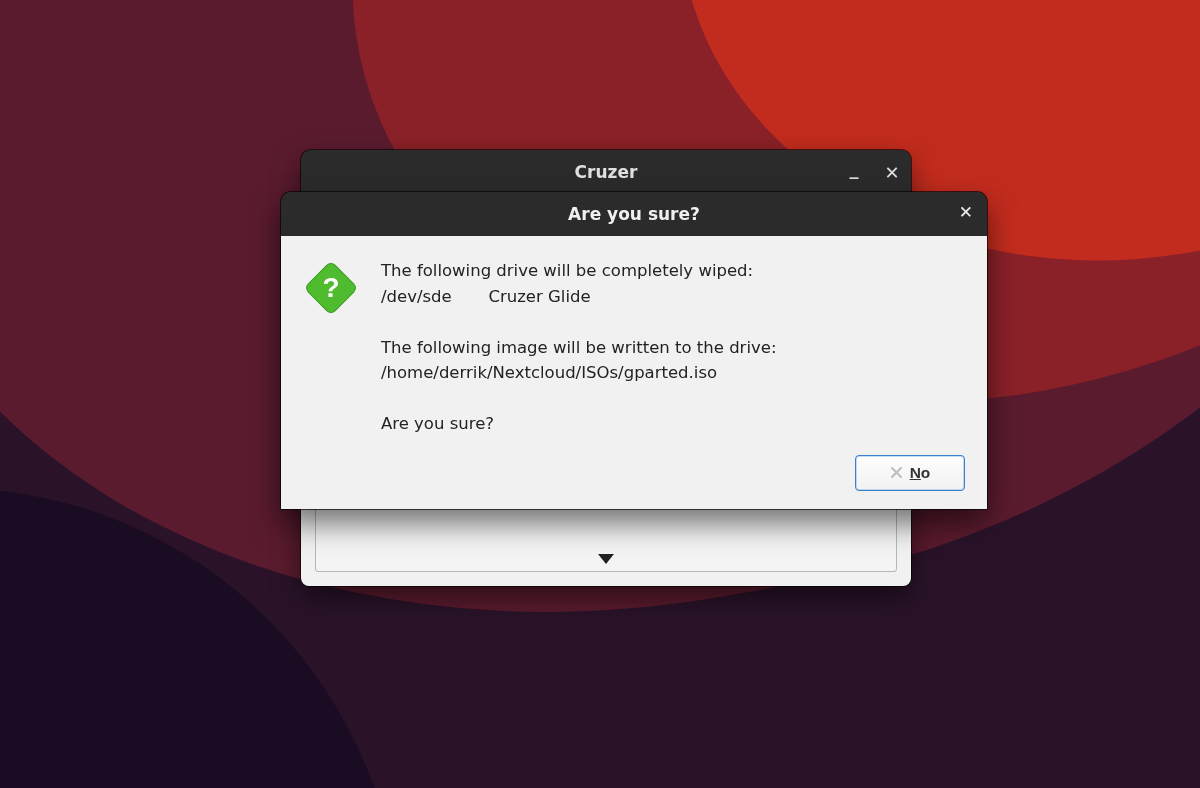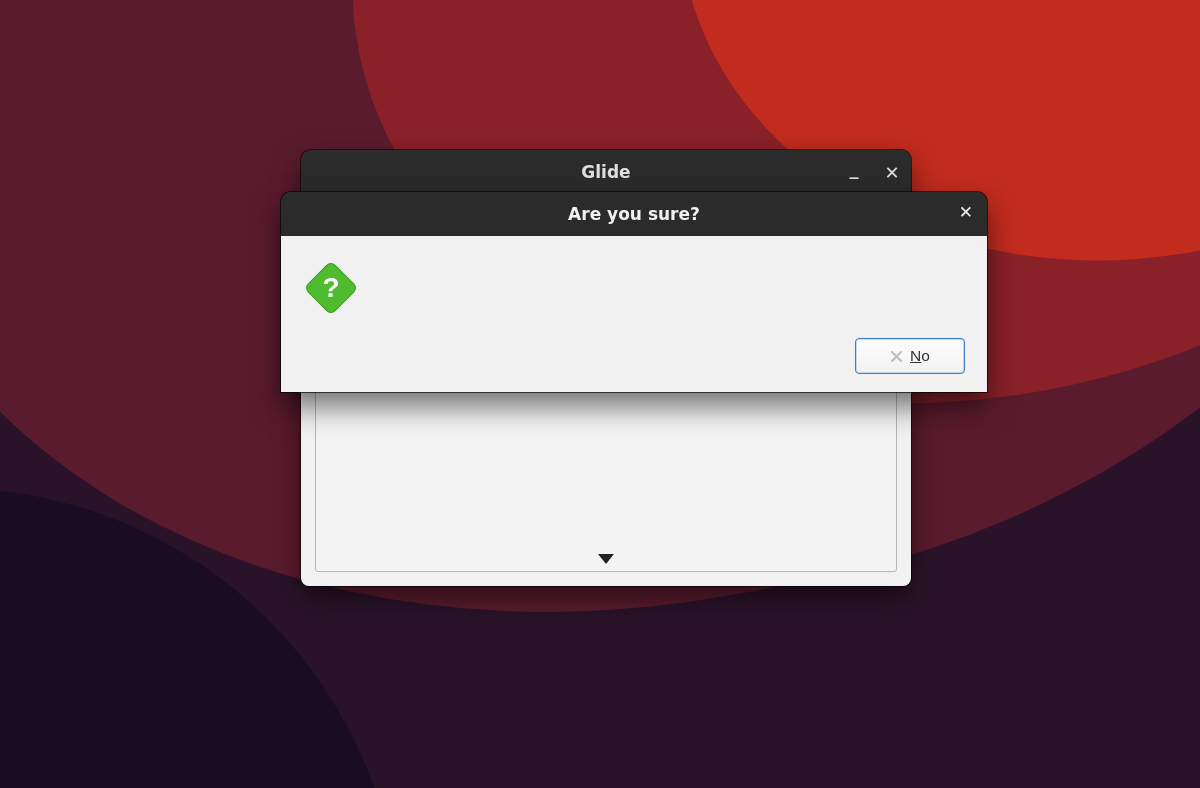--- a/index.html
+++ b/index.html
@@ -193,20 +193,21 @@
       color: #333;
       display: flex;
       align-items: center;
       justify-content: center;
       gap: 7px;
       cursor: pointer;
     }
     .btn.default {
       border: 1.5px solid #3a7fc7;
       box-shadow: inset 0 0 0 1px rgba(90,160,230,0.35);
+      font-weight: bold;
     }
     .btn .mnemonic {
       text-decoration: underline;
     }
     .btn .icn {
       opacity: 0.45;
     }
     
     
     .q-icon {
@@ -219,21 +220,21 @@
 
 <div class="wallpaper">
   <div class="layer1"></div>
   <div class="layer2"></div>
   <div class="layer3"></div>
   <div class="layer4"></div>
 </div>
 
 <div class="parent-window">
   <div class="parent-titlebar">
-    <span>Glide</span>
+    <span>Cruzer</span>
     <div class="controls">
       <span style="position:relative; top:-4px;">_</span>
       <span>✕</span>
     </div>
   </div>
   <div class="parent-body">
     <div class="parent-inner-box">
       <div class="caret"></div>
     </div>
   </div>
@@ -246,20 +247,27 @@
   </div>
   <div class="dialog-body">
     <div class="icon-col">
       <svg class="q-icon" viewBox="0 0 56 56">
         <g transform="translate(28,28) rotate(45)">
           <rect x="-19" y="-19" width="38" height="38" rx="6" fill="#4fbb2e" stroke="#3a9a1f" stroke-width="1"></rect>
         </g>
         <text x="28" y="37" text-anchor="middle" font-size="28" font-weight="bold" fill="#ffffff" font-family="sans-serif">?</text>
       </svg>
     </div>
+    <div class="msg-col"><span>The following drive will be completely wiped:</span>
+<span>/dev/sde       Cruzer Glide</span>
+
+<span>The following image will be written to the drive:</span>
+<span>/home/derrik/Nextcloud/ISOs/gparted.iso</span>
+
+<span>Are you sure?</span></div>
   </div>
   <div class="dialog-buttons">
     <button class="btn default">
       <svg class="icn" width="13" height="13" viewBox="0 0 13 13">
         <path d="M2 2 L11 11 M11 2 L2 11" stroke="#777" stroke-width="2" fill="none" stroke-linecap="round"></path>
       </svg>
       <span><span class="mnemonic">N</span><span>o</span></span>
     </button>
   </div>
 </div>

